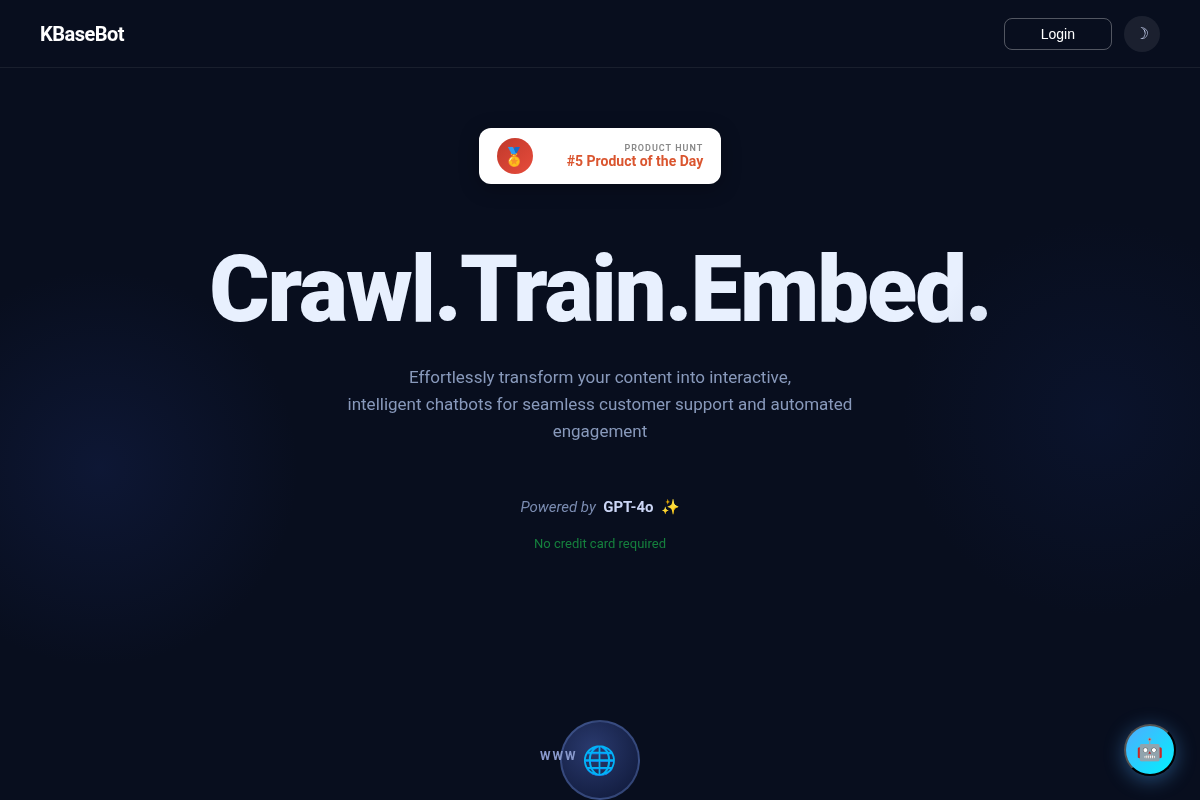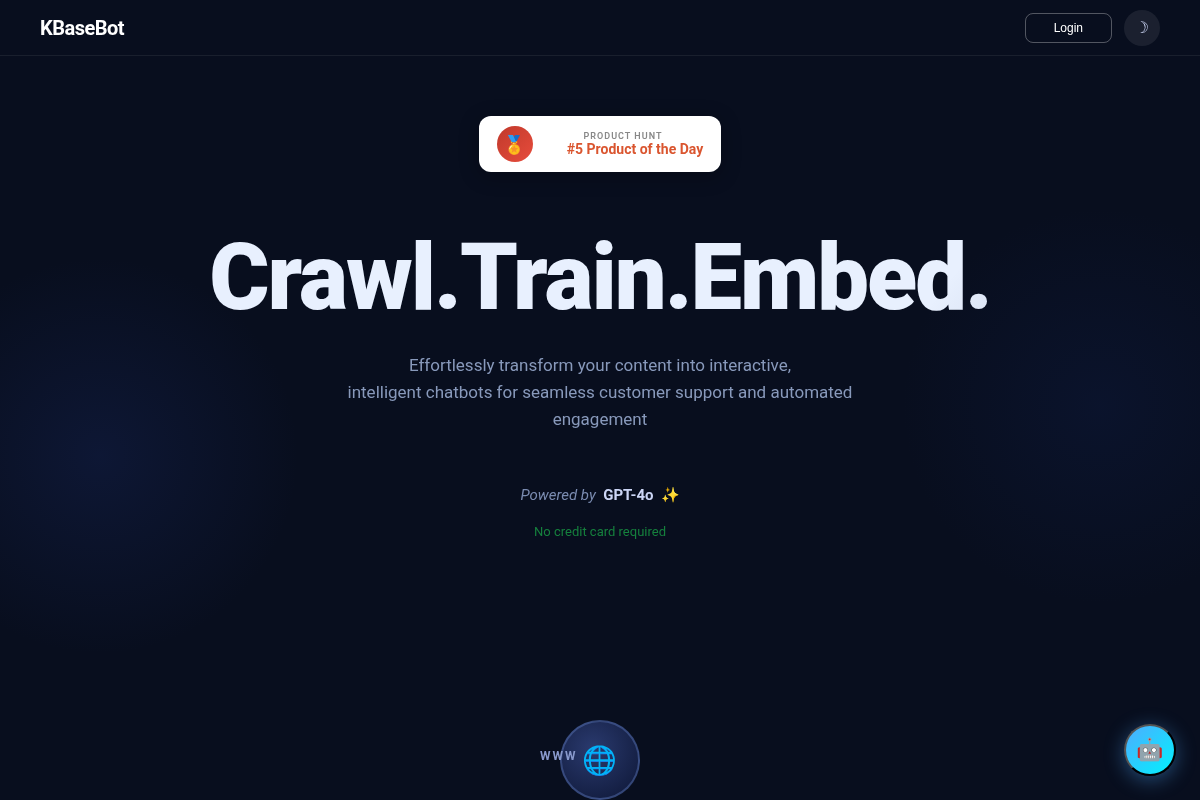--- a/index.html
+++ b/index.html
@@ -17,21 +17,21 @@
       overflow: hidden;
       position: relative;
     }
 
     
     .navbar {
       display: flex;
       align-items: center;
       justify-content: space-between;
       padding: 0 40px;
-      height: 56px;
+      height: 68px;
       background-color: #080e1e;
       border-bottom: 1px solid rgba(255,255,255,0.07);
       position: relative;
       z-index: 10;
     }
 
     .nav-logo {
       font-size: 20px;
       font-weight: 700;
       color: #ffffff;
@@ -54,26 +54,26 @@
       text-decoration: none;
     }
 
     .nav-actions {
       display: flex;
       align-items: center;
       gap: 12px;
     }
 
     .login-btn {
-      padding: 7px 28px;
+      padding: 7px 36px;
       border: 1px solid rgba(255,255,255,0.3);
       border-radius: 8px;
       background: transparent;
       color: #ffffff;
-      font-size: 12px;
+      font-size: 14px;
       cursor: pointer;
       font-weight: 500;
     }
 
     .theme-toggle {
       width: 36px;
       height: 36px;
       border-radius: 50%;
       background: rgba(255,255,255,0.08);
       border: none;
@@ -117,21 +117,21 @@
       display: flex;
       align-items: center;
       justify-content: center;
       font-size: 18px;
       flex-shrink: 0;
     }
 
     .ph-text {
       display: flex;
       flex-direction: column;
-      text-align: center;
+      text-align: right;
     }
 
     .ph-label {
       font-size: 9px;
       font-weight: 600;
       color: #888;
       letter-spacing: 1px;
       text-transform: uppercase;
     }
 

